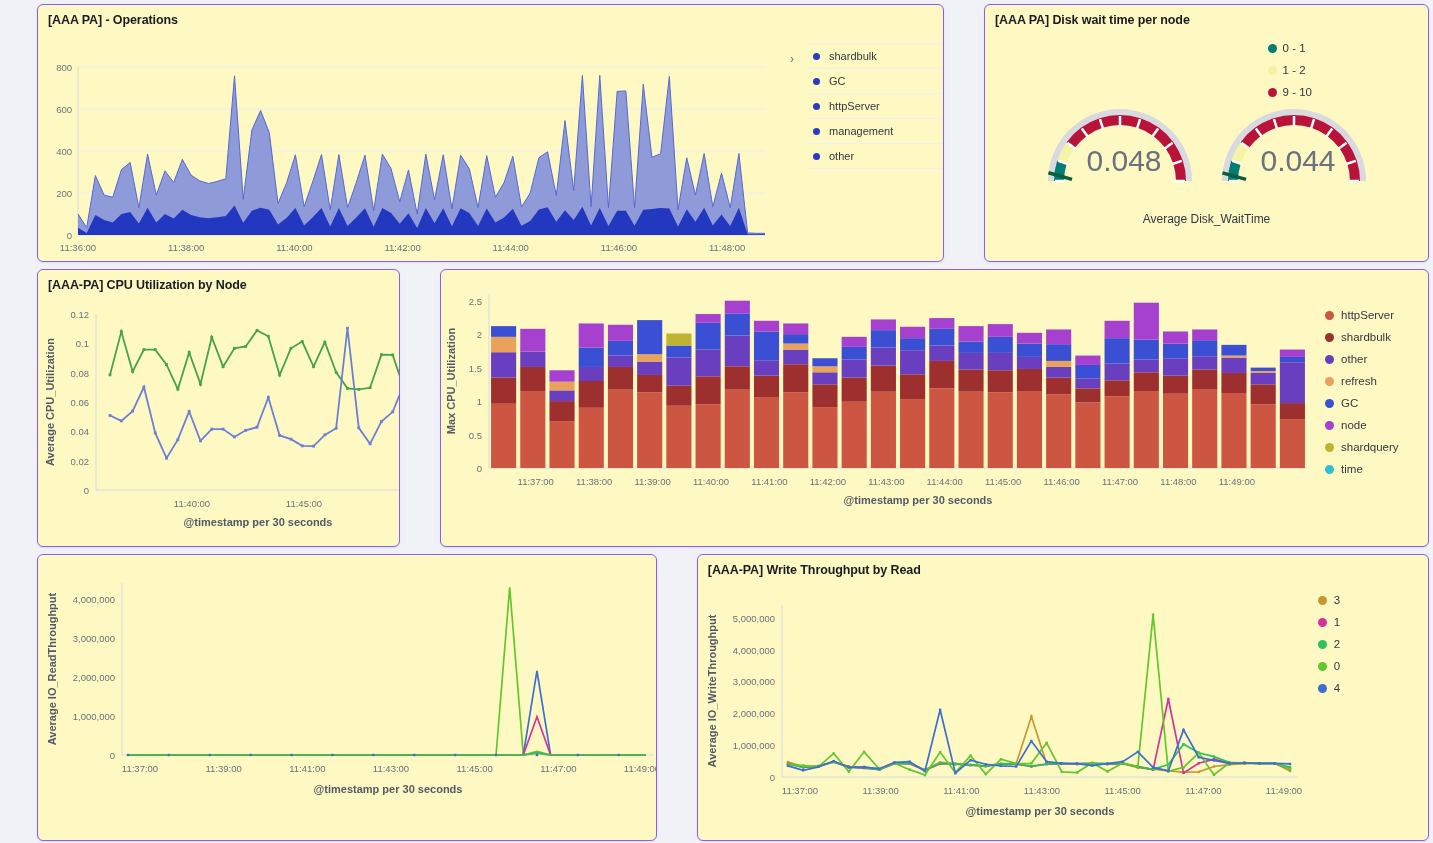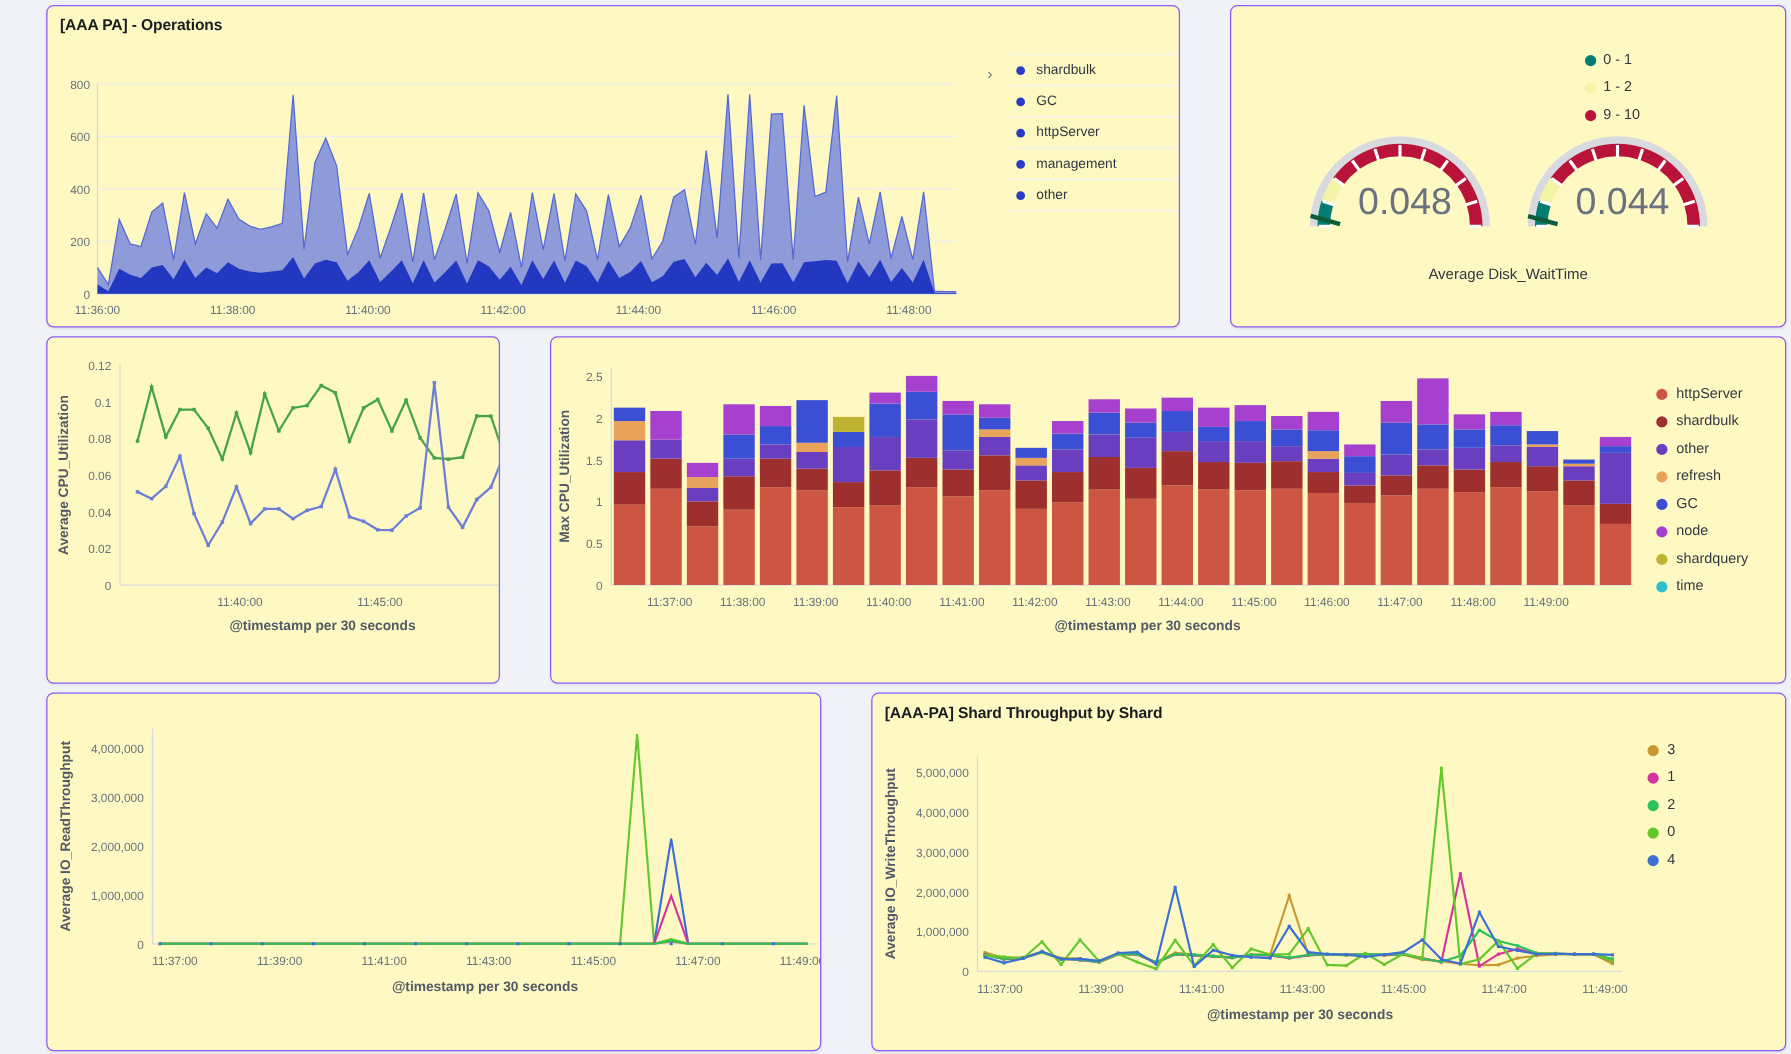--- a/index.html
+++ b/index.html
@@ -162,20 +162,21 @@
             <div class="legend-row">
               <span class="dot" style="background: rgb(42, 60, 196);"></span>
               <span class="lbl">other</span>
               <span class="val">0</span>
             </div>
           </div>
       </div>
     </div>
 
     <div class="panel" style="width:467px;height:258px;">
+      <div class="panel-title">[AAA PA] Disk wait time per node</div>
       <div class="gauge-legend" id="gauge-legend">
           <div class="gi">
             <span class="gd" style="background: rgb(1, 125, 115);"></span>
             <span class="gt">0 - 1</span>
           </div>
           <div class="gi">
             <span class="gd" style="background: rgb(245, 243, 165);"></span>
             <span class="gt">1 - 2</span>
           </div>
           <div class="gi">
@@ -223,20 +224,21 @@
             <text x="79" y="76" class="gauge-value" text-anchor="middle">0.044</text>
           </svg>
         </div>
       <div class="gauge-caption">Average Disk_WaitTime</div>
     </div>
   </div>
 
   <div class="row">
 
     <div class="panel" style="width:381px;height:278px;">
+      <div class="panel-title">[AAA-PA] CPU Utilization by Node</div>
       <div class="panel-body">
         <svg id="svg-cpunode" width="379" height="252">
             <text x="51" y="202" class="tick" text-anchor="end">0</text>
             <text x="51" y="172.66666666666666" class="tick" text-anchor="end">0.02</text>
             <text x="51" y="143.33333333333331" class="tick" text-anchor="end">0.04</text>
             <text x="51" y="114" class="tick" text-anchor="end">0.06</text>
             <text x="51" y="84.66666666666666" class="tick" text-anchor="end">0.08</text>
             <text x="51" y="55.333333333333314" class="tick" text-anchor="end">0.1</text>
             <text x="51" y="26" class="tick" text-anchor="end">0.12</text>
             <line x1="58" y1="22" x2="58" y2="198" class="axisline"></line>
@@ -548,21 +550,21 @@
             <text x="436.6666666666667" y="217" class="tick" text-anchor="middle">11:45:00</text>
             <text x="520.3333333333334" y="217" class="tick" text-anchor="middle">11:47:00</text>
             <text x="604" y="217" class="tick" text-anchor="middle">11:49:00</text>
             <text x="350" y="238" class="axis-label" text-anchor="middle">@timestamp per 30 seconds</text>
             <text x="18" y="114" class="axis-label" text-anchor="middle" transform="rotate(-90 18 114)">Average IO_ReadThroughput</text>
           </svg>
       </div>
     </div>
 
     <div class="panel" style="width:769px;height:287px;">
-      <div class="panel-title">[AAA-PA] Shard Throughput by Shard</div>
+      <div class="panel-title">[AAA-PA] Write Throughput by Read</div>
       <div class="panel-body">
         <svg id="svg-write" width="630" height="258">
             <text x="77" y="204" class="tick" text-anchor="end">0</text>
             <text x="77" y="172.14814814814815" class="tick" text-anchor="end">1,000,000</text>
             <text x="77" y="140.2962962962963" class="tick" text-anchor="end">2,000,000</text>
             <text x="77" y="108.44444444444444" class="tick" text-anchor="end">3,000,000</text>
             <text x="77" y="76.5925925925926" class="tick" text-anchor="end">4,000,000</text>
             <text x="77" y="44.74074074074073" class="tick" text-anchor="end">5,000,000</text>
             <line x1="84" y1="28" x2="84" y2="200" class="axisline"></line>
             <line x1="84" y1="200" x2="600" y2="200" class="axisline"></line>

